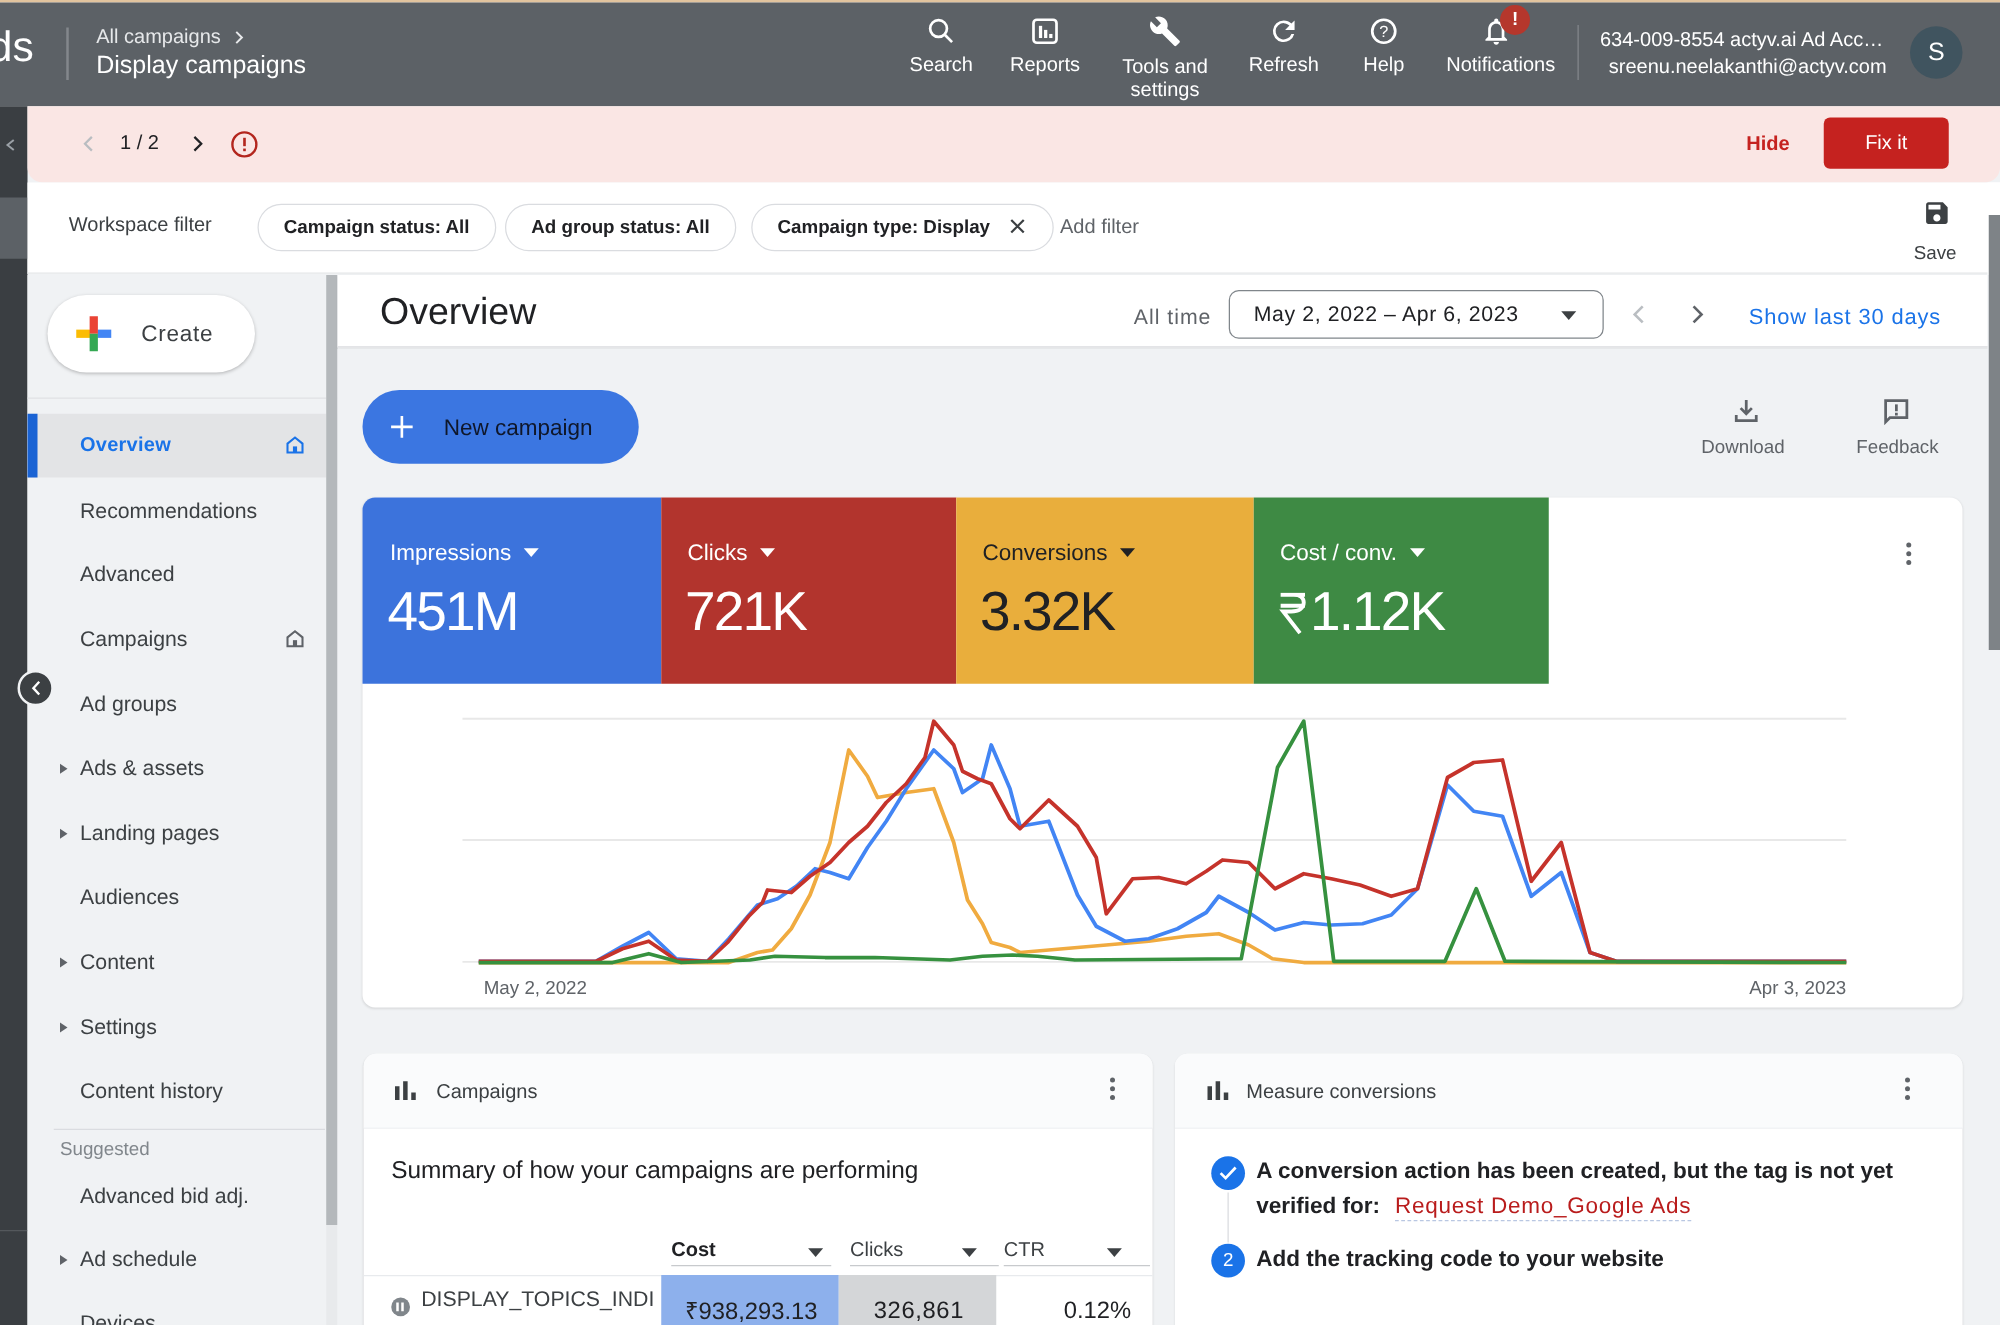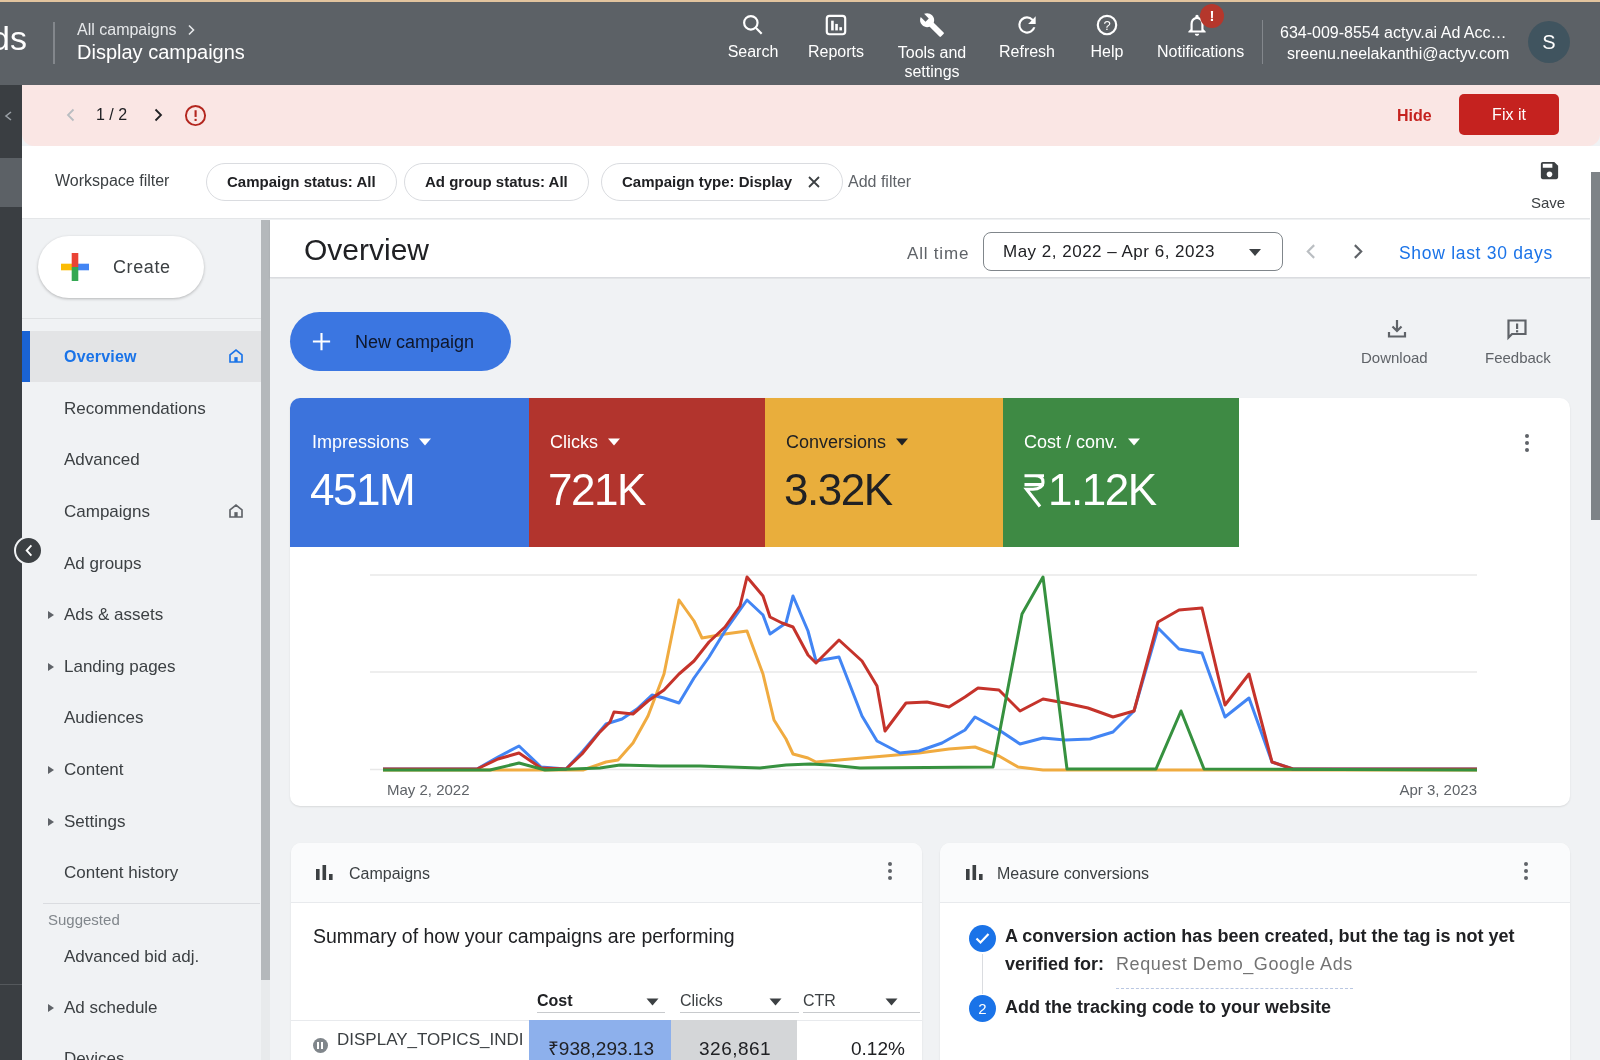--- a/index.html
+++ b/index.html
@@ -297,21 +297,21 @@
     </svg>
 <div class="abs" style="left:997px;top:865px;color:#3c4043;font-size:16px;">Measure conversions</div>
 <div class="abs" style="left:1524px;top:862px;width:4px;height:4px;border-radius:50%;background:#5f6368;box-shadow:0 7px 0 #5f6368, 0 14px 0 #5f6368;"></div>
 <div class="abs" style="left:969px;top:925px;width:27px;height:27px;border-radius:50%;background:#1a73e8;"></div>
 <svg class="abs" style="left:975px;top:932px;" width="15" height="13" viewBox="0 0 15 13">
       <path d="M1.5 6.5 L5.5 10.5 L13.5 2" fill="none" stroke="#fff" stroke-width="2.2"></path>
     </svg>
 <div class="abs" style="left:982px;top:954px;width:1px;height:40px;background:#dadce0;"></div>
 <div class="abs" style="left:1005px;top:926px;color:#202124;font-size:18px;font-weight:bold;">A conversion action has been created, but the tag is not yet</div>
 <div class="abs" style="left:1005px;top:954px;color:#202124;font-size:18px;font-weight:bold;">verified for:</div>
-<div class="abs" style="left:1116px;top:954px;color:#737373;font-size:18px;letter-spacing:0.6px;border-bottom:1.5px dashed #b9c7e2;padding-bottom:13px;">Request Demo_Google Ads</div>
+<div class="abs" style="left:1116px;top:954px;color:#b91c1c;font-size:18px;letter-spacing:0.6px;border-bottom:1.5px dashed #b9c7e2;padding-bottom:1px;">Request Demo_Google Ads</div>
 <div class="abs" style="left:969px;top:995px;width:27px;height:27px;border-radius:50%;background:#1a73e8;color:#fff;font-size:15px;text-align:center;line-height:27px;">2</div>
 <div class="abs" style="left:1005px;top:997px;color:#202124;font-size:18px;font-weight:bold;">Add the tracking code to your website</div>
 
 <div class="abs" style="left:1590px;top:146px;width:10px;height:74px;background:#fff;"></div>
 <div class="abs" style="left:1590px;top:220px;width:10px;height:840px;background:#f0f2f4;"></div>
 <div class="abs" style="left:1591px;top:172px;width:9px;height:348px;background:#7e8387;"></div>
 
 </div>
 
 </body></html>

